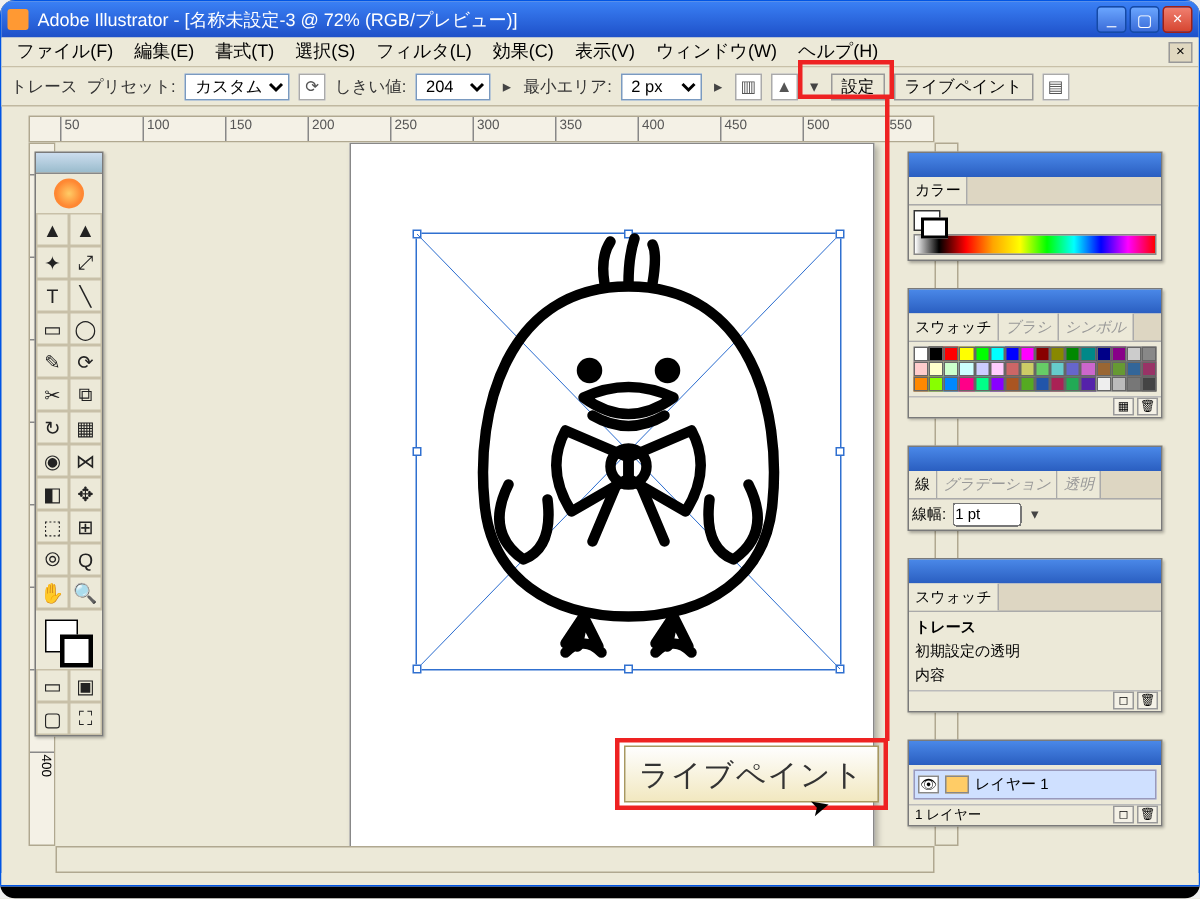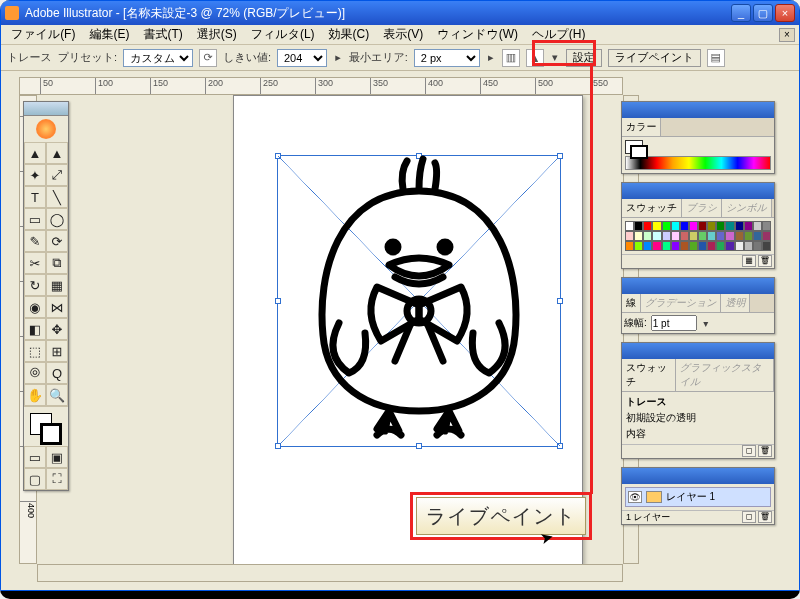--- a/index.html
+++ b/index.html
@@ -60,21 +60,21 @@
   .tb-logo { height:26px; display:flex; align-items:center; justify-content:center; }
   .tb-logo .flower { width:20px; height:20px; border-radius:50%; background:radial-gradient(circle,#ffcc66,#ff8833 60%); }
   .tb-grid { display:grid; grid-template-columns:1fr 1fr; }
   .tool { height:22px; border:1px solid #c8c0a8; background:#ece9d8; display:flex; align-items:center; justify-content:center; font-size:13px; color:#222; cursor:pointer; }
   .colorwell { height:40px; position:relative; border-top:1px solid #c8c0a8; }
   .swatch-fill { position:absolute; left:6px; top:6px; width:22px; height:22px; background:#fff; border:1px solid #000; }
   .swatch-stroke { position:absolute; left:16px; top:16px; width:22px; height:22px; background:#fff; border:3px solid #000; }
   .tb-bottom { display:grid; grid-template-columns:1fr 1fr; }
 
   
-  .panels { position:absolute; top:100px; right:24px; width:154px; display:flex; flex-direction:column; gap:8px; }
+  .panels { position:absolute; top:100px; right:24px; width:170px; display:flex; flex-direction:column; gap:18px; }
   .panel { background:#ece9d8; border:1px solid #7a7a7a; box-shadow:1px 1px 2px rgba(0,0,0,.3); font-size:10px; }
   .panel .p-head { height:16px; background:linear-gradient(#4a88e8,#2a5ec0); color:#fff; display:flex; align-items:center; padding:0 4px; }
   .panel .tabs { display:flex; background:#ddd6c2; border-bottom:1px solid #aaa; font-size:10px; }
   .panel .tab { padding:2px 4px; border-right:1px solid #aaa; background:#ece9d8; }
   .panel .tab.dim { color:#999;font-style:italic; }
   .panel .body { padding:3px; }
   
   .color-strip { height:14px; background:linear-gradient(90deg,#fff,#000 10%,red,orange,yellow,lime,cyan,blue,magenta,red); border:1px solid #888; }
   .color-read { display:flex; align-items:center; gap:4px; margin-bottom:2px; }
   .mini-sw { width:18px; height:14px; border:1px solid #333; background:#fff; position:relative; }
@@ -136,21 +136,21 @@
 
   <div class="optionbar">
     <span class="opt-label">トレース</span>
     <span class="opt-label">プリセット:</span>
     <select class="opt-select" style="width:70px"><option>カスタム</option></select>
     <span class="opt-icon">⟳</span>
     <span class="opt-label">しきい値:</span>
     <select class="opt-select" style="width:50px"><option>204</option></select>
     <span class="tri">▸</span>
     <span class="opt-label">最小エリア:</span>
-    <select class="opt-select" style="width:66px"><option>2 px</option></select>
+    <select class="opt-select" style="width:54px"><option>2 px</option></select>
     <span class="tri">▸</span>
     <span class="opt-icon">▥</span>
     <span class="opt-icon">▲</span>
     <span class="tri">▾</span>
     <button class="opt-btn">設定</button>
     <button class="opt-btn">ライブペイント</button>
     <span class="opt-icon">▤</span>
   </div>
 
   <div class="ruler-h">
@@ -362,21 +362,20 @@
         <span>線幅:</span>
         <input value="1 pt" style="">
         <span class="tri">▾</span>
       </div>
     </div>
 
     <div class="panel">
       <div class="p-head"></div>
       <div class="tabs">
         <div class="tab">スウォッチ</div>
-        <div class="tab dim">グラフィックスタイル</div>
       </div>
       <div class="app-list">
         <div class="app-item" style="font-weight:bold">トレース</div>
         <div class="app-item">初期設定の透明</div>
         <div class="app-item">内容</div>
       </div>
       <div class="panel-footer">
               <div class="pf-btn">◻</div>
               <div class="pf-btn">🗑</div>
             </div>

